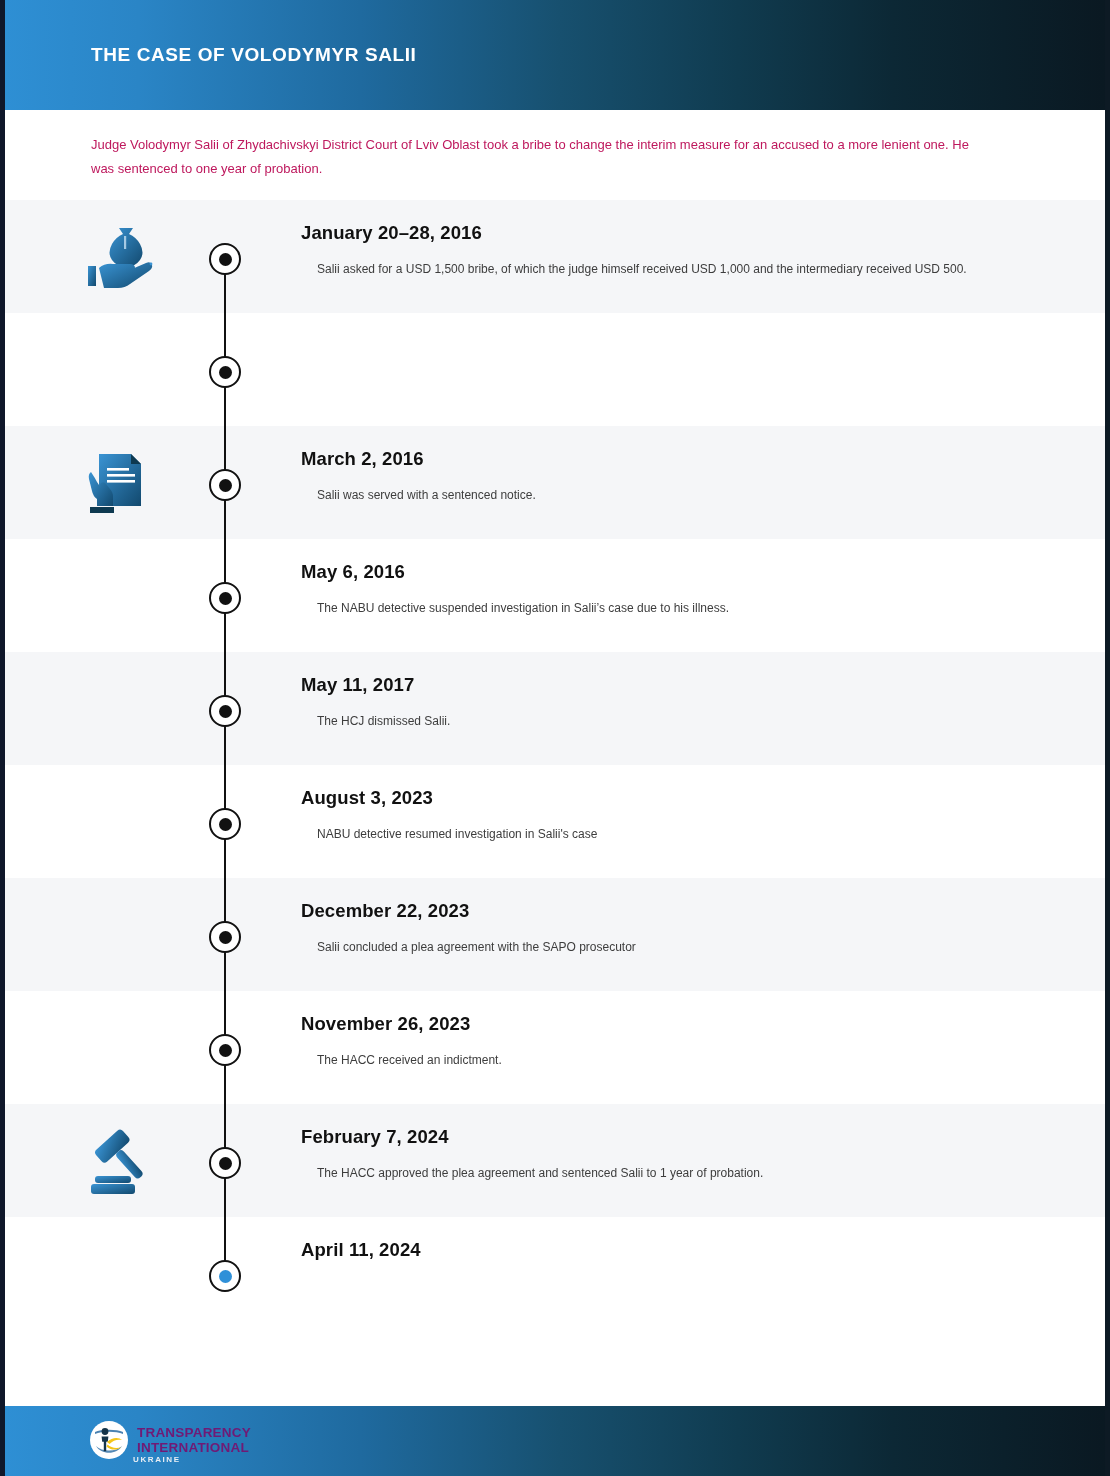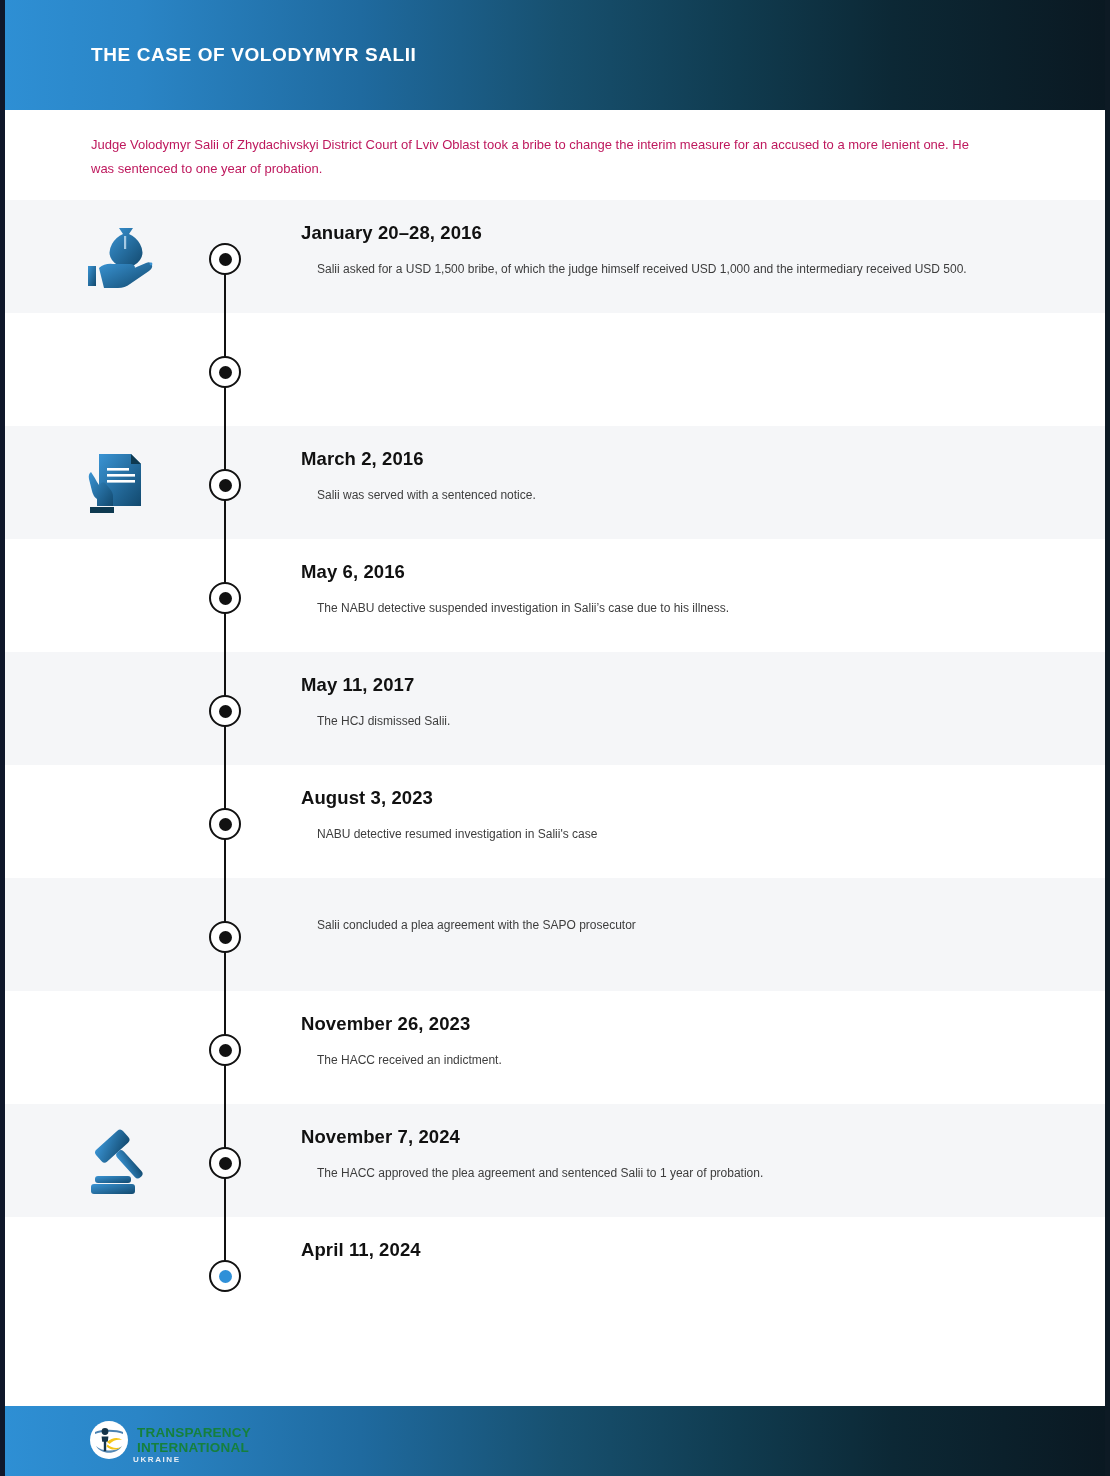--- a/index.html
+++ b/index.html
@@ -161,21 +161,21 @@
     position: absolute;
     left: 84px;
     top: 1418px;
     height: 44px;
     display: flex;
     align-items: center;
     gap: 8px;
   }
   .logo-mark { width: 40px; height: 40px; display:block; }
   .logo-text {
-    color: #15803d;
+    color: #701a75;
     line-height: 1;
   }
   .logo-l1, .logo-l2 {
     font-size: 13.5px;
     font-weight: bold;
     letter-spacing: 0.2px;
     display: block;
   }
   .logo-l2 { margin-top: 1px; }
   .logo-l3 {
@@ -291,20 +291,21 @@
         <div class="content">
           <div class="ev-date">August 3, 2023</div>
           <div class="ev-desc">NABU detective resumed investigation in Salii's case</div>
         </div>
       </div>
       <div class="row" style="top: 678px;">
         <div class="marker">
           <div class="dot"></div>
         </div>
         <div class="content">
+          <div class="ev-date">December 22, 2023</div>
           <div class="ev-desc">Salii concluded a plea agreement with the SAPO prosecutor</div>
         </div>
       </div>
       <div class="row" style="top: 791px;">
         <div class="marker">
           <div class="dot"></div>
         </div>
         <div class="content">
           <div class="ev-date">November 26, 2023</div>
           <div class="ev-desc">The HACC received an indictment.</div>
@@ -324,21 +325,21 @@
         <rect x="36" y="22" width="9" height="34" rx="4" fill="url(#gGav)"></rect>
       </g>
       <rect x="12" y="48" width="36" height="7" rx="3" fill="url(#gGav)"></rect>
       <rect x="8" y="56" width="44" height="10" rx="3" fill="url(#gGav)"></rect>
     </svg>
         </div>
         <div class="marker">
           <div class="dot"></div>
         </div>
         <div class="content">
-          <div class="ev-date">November 7, 2024</div>
+          <div class="ev-date">February 7, 2024</div>
           <div class="ev-desc">The HACC approved the plea agreement and sentenced Salii to 1 year of probation.</div>
         </div>
       </div>
       <div class="row" style="top: 1017px;">
         <div class="marker current">
           <div class="dot"></div>
         </div>
         <div class="content">
           <div class="ev-date">April 11, 2024</div>
         </div>

